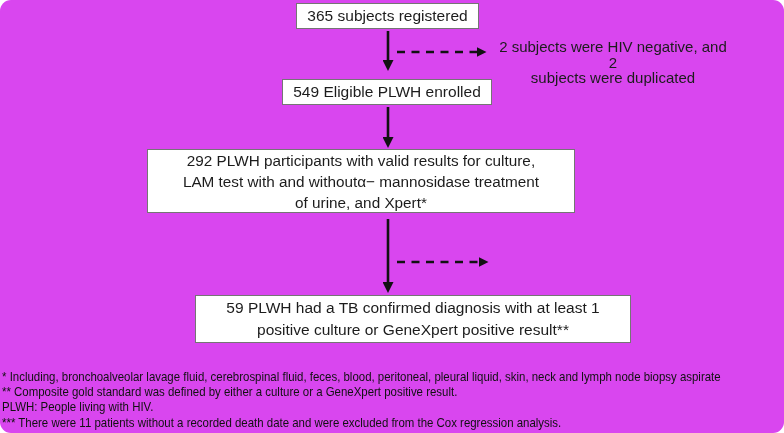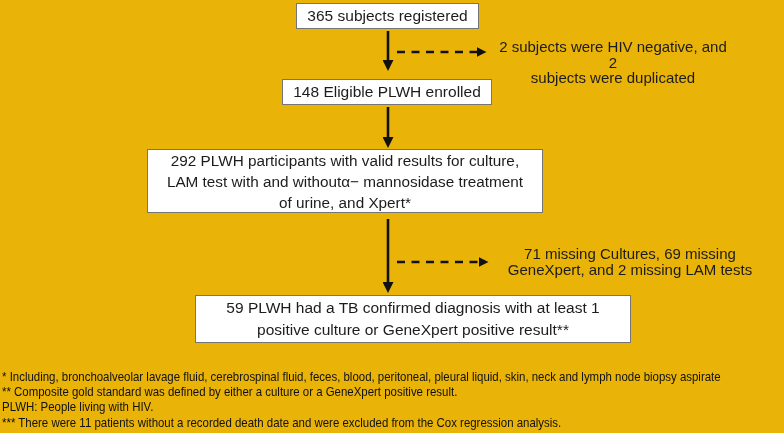--- a/index.html
+++ b/index.html
@@ -1,28 +1,28 @@
 <!DOCTYPE html>
 <html><head>
 <meta charset="utf-8">
 <style>
   html,body{margin:0;padding:0;background:#ffffff;}
   #canvas{
-    position:relative;width:784px;height:433px;background:#eab308;overflow:hidden;
-    font-family:"Liberation Sans","DejaVu Sans",sans-serif;color:#1a1a1a;
+    position:relative;width:784px;height:433px;background:#d946ef;overflow:hidden;
+    font-family:"Liberation Sans","DejaVu Sans",sans-serif;color:#1a1a1a;border-radius:11px;
   }
   .box{
     position:absolute;border:1px solid #757575;background:#ffffff;
     display:flex;align-items:center;justify-content:center;
     text-align:center;white-space:pre-line;box-sizing:border-box;
     color:#1c1c1c;
   }
   #box1{left:296px;top:3px;width:183px;height:26px;font-size:15.5px;}
   #box2{left:282px;top:79px;width:210px;height:26px;font-size:15.5px;}
-  #box3{left:147px;top:149px;width:396px;height:64px;font-size:15.3px;line-height:21px;}
+  #box3{left:147px;top:149px;width:428px;height:64px;font-size:15.3px;line-height:21px;}
   #box4{left:171px;top:295px;width:436px;height:48px;font-size:15.5px;line-height:22px;margin-left:24px;}
   .side-note{
     position:absolute;text-align:center;white-space:pre-line;
     font-size:15px;line-height:15.5px;color:#1c1c1c;
   }
   #note1{left:494px;top:39px;width:238px;}
   #note2{left:492px;top:246px;width:276px;}
   #arrows{position:absolute;left:0;top:0;width:784px;height:433px;pointer-events:none;}
   #footnotes{
     position:absolute;left:2px;top:369px;width:784px;
@@ -56,34 +56,32 @@
     <g>
       <line x1="388" y1="219" x2="388" y2="283" stroke="#111111" stroke-width="2.6" marker-end="url(#ah)"></line>
     </g>
     <g>
       <line x1="397" y1="262" x2="479" y2="262" stroke="#111111" stroke-width="2.4" stroke-dasharray="8 6.5" marker-end="url(#ahs)"></line>
     </g>
   </svg>
 
   <div class="box" id="box1">365 subjects registered</div>
 
-  <div class="box" id="box2">148 Eligible PLWH enrolled</div>
+  <div class="box" id="box2">549 Eligible PLWH enrolled</div>
 
   <div class="box" id="box3">292 PLWH participants with valid results for culture,
 LAM test with and withoutα− mannosidase treatment
 of urine, and Xpert*</div>
 
   <div class="box" id="box4">59 PLWH had a TB confirmed diagnosis with at least 1
 positive culture or GeneXpert positive result**</div>
 
   <div class="side-note" id="note1">2 subjects were HIV negative, and 2
 subjects were duplicated</div>
 
-  <div class="side-note" id="note2">71 missing Cultures, 69 missing
-GeneXpert, and 2 missing LAM tests</div>
 
   <div id="footnotes">
     <div class="fn">* Including, bronchoalveolar lavage fluid, cerebrospinal fluid, feces, blood, peritoneal, pleural liquid, skin, neck and lymph node biopsy aspirate</div>
     <div class="fn">** Composite gold standard was defined by either a culture or a GeneXpert positive result.</div>
     <div class="fn">PLWH: People living with HIV.</div>
     <div class="fn">*** There were 11 patients without a recorded death date and were excluded from the Cox regression analysis.</div>
   </div>
 
 </div>
 

